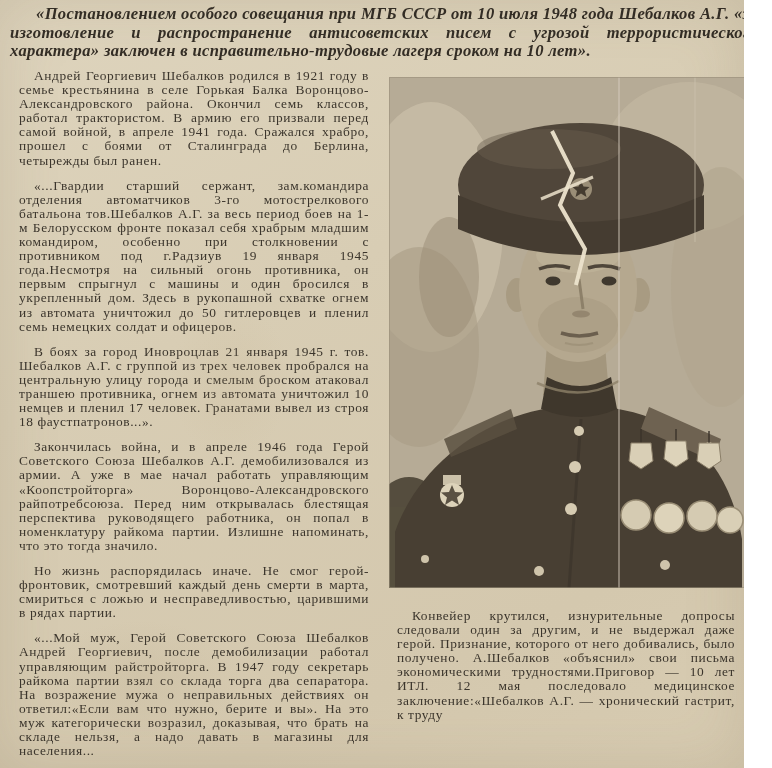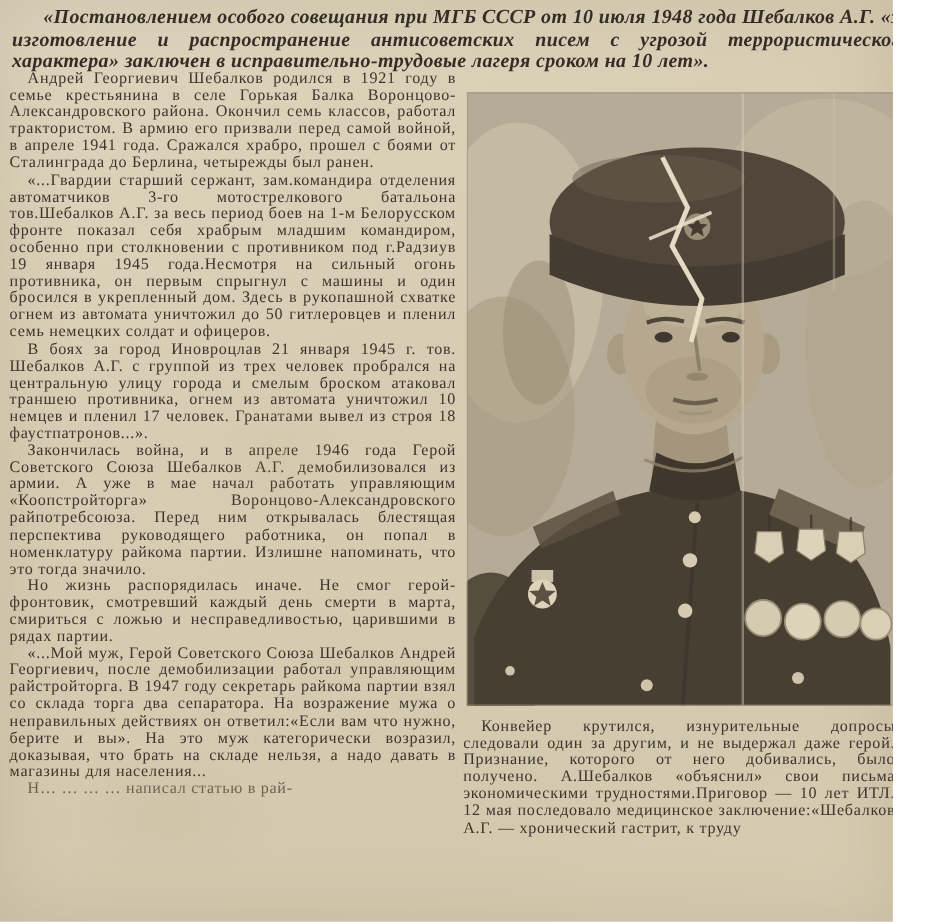--- a/index.html
+++ b/index.html
@@ -10,21 +10,21 @@
     box-shadow:inset 0 0 60px rgba(120,105,80,.18);
   }
   .headline {
     position:absolute; left:10px; top:5px; width:748px; margin:0;
     font-style:italic; font-weight:bold; font-size:16.6px; line-height:18.6px;
     letter-spacing:.02em; color:#332d25; text-indent:26px; text-align:justify;
   }
   .col-left  { position:absolute; left:8px;   top:58px;  width:372px; color:#3b352c; }
   .col-right { position:absolute; left:386px; top:598px; width:360px; color:#3b352c; }
   .par {
-    margin:0; font-size:13.4px; line-height:14.1px; letter-spacing:.045em;
+    margin:11px; font-size:13.4px; line-height:14.1px; letter-spacing:.045em;
     text-align:justify; text-indent:15px;
   }
   .par.bold { font-weight:bold; color:#2f2a22; }
   .par.noindent { text-indent:0; }
   .par.faded { color:rgba(70,62,50,.75); }
   .photo {
     position:absolute; left:389px; top:77px; width:357px; height:511px;
     box-shadow:inset 0 0 0 1px rgba(120,108,88,.5), inset 0 0 26px rgba(70,60,45,.25);
   }
   .photo svg { display:block; }

